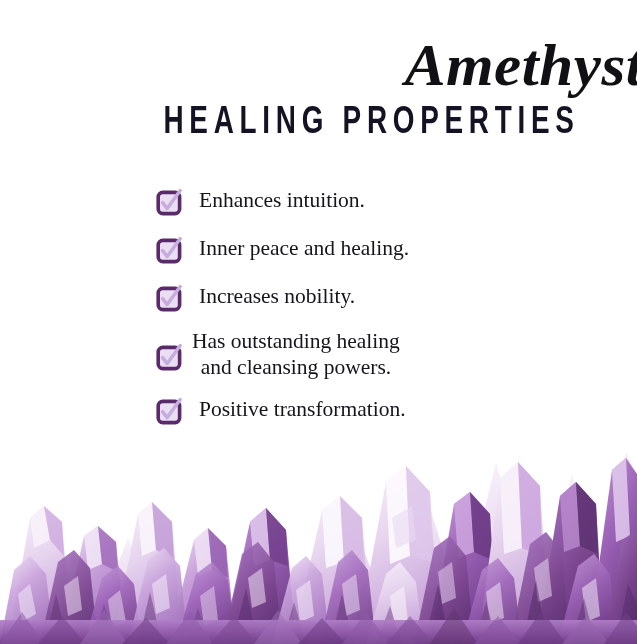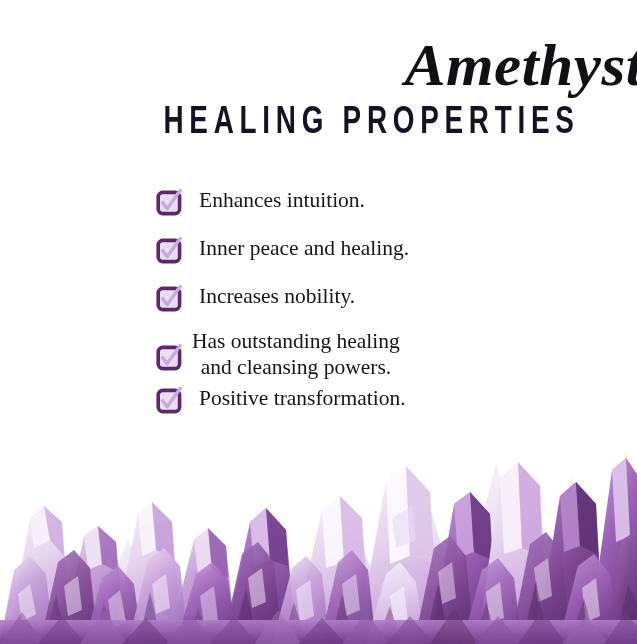--- a/index.html
+++ b/index.html
@@ -54,21 +54,21 @@
     position: absolute;
     top: 184px;
     left: 156px;
     width: 430px;
   }
   .list-item {
     display: flex;
     align-items: center;
     margin-bottom: 17px;
   }
-  .list-item.tight { margin-bottom: 2px; }
+  .list-item.tight { margin-bottom: 13px; }
   .list-item.last { margin-bottom: 15px; }
 
   .check-wrap {
     position: relative;
     flex: 0 0 auto;
     width: 26px;
     height: 26px;
     margin-top: 5px;
   }
   .check-wrap svg { display: block; overflow: visible; }

